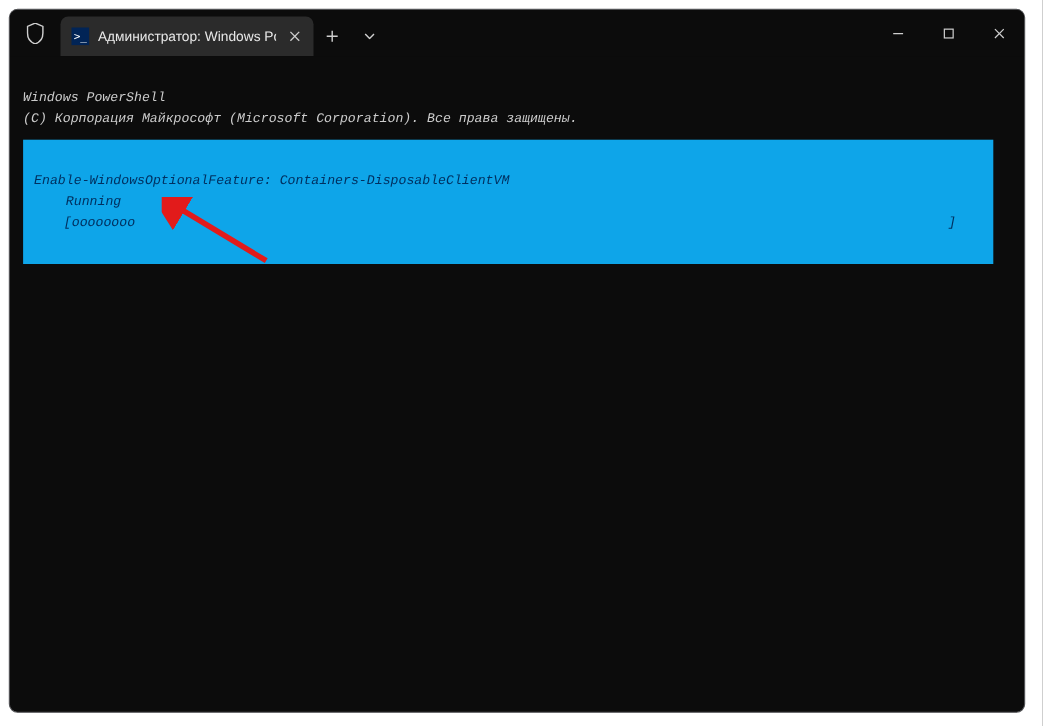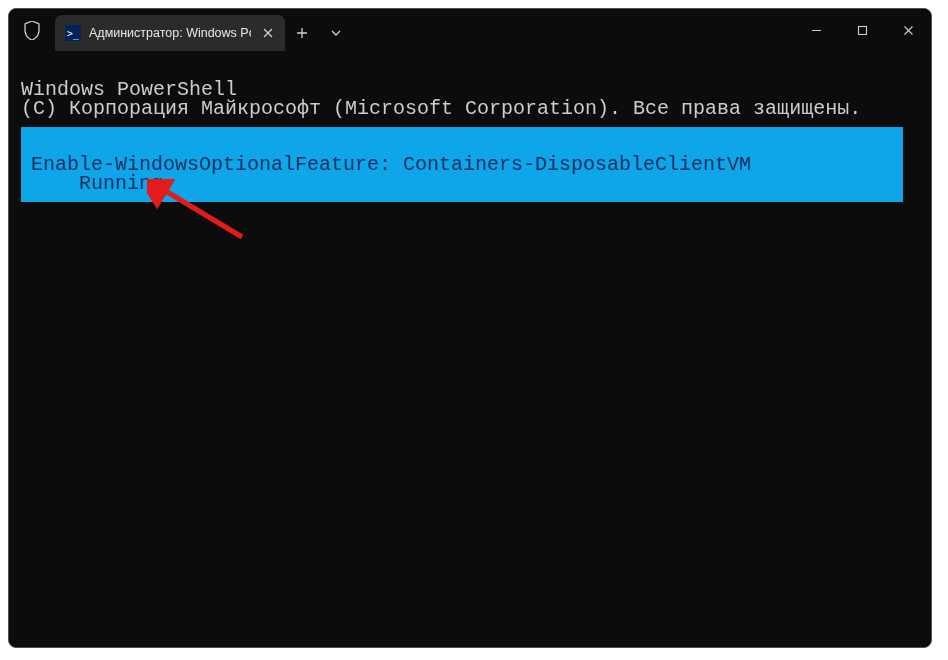--- a/index.html
+++ b/index.html
@@ -91,24 +91,25 @@
     display: flex;
     align-items: center;
     justify-content: center;
     color: #cfcfcf;
   }
   .win-btn svg { width: 11px; height: 11px; }
 
   .terminal {
     padding: 10px 12px 12px 12px;
     font-family: Consolas, "Courier New", monospace;
-    font-size: 20px;
+    font-size: 12px;
     line-height: 19px;
     color: #cccccc;
     white-space: pre;
+    font-style: italic;
   }
   .progress-block {
     margin-top: 9px;
     background: #0ea5e9;
     color: #003060;
     padding: 9px 10px 9px 10px;
     width: 882px;
     position: relative;
   }
   .progress-line { white-space: pre; }
@@ -183,20 +184,21 @@
       </div>
     </div>
   </div>
 
   <div class="terminal">
 <span>Windows PowerShell</span>
 <span>(C) Корпорация Майкрософт (Microsoft Corporation). Все права защищены.</span>
 <div class="progress-block">
 <span class="progress-line">Enable-WindowsOptionalFeature: Containers-DisposableClientVM</span>
 <span class="progress-line">    Running</span>
+<div class="bar-line"><span>[oooooooo</span><span>]</span></div>
 </div>
   </div>
 
   <svg class="arrow-annotation" width="110" height="70">
     <defs>
       <marker id="ahead" markerWidth="8" markerHeight="8" refX="2" refY="4" orient="auto">
         <polygon points="0,0 8,4 0,8" fill="#e21b1b"></polygon>
       </marker>
     </defs>
     <line x1="95" y1="58" x2="12" y2="8" stroke="#e21b1b" stroke-width="5" marker-end="url(#ahead)"></line>

